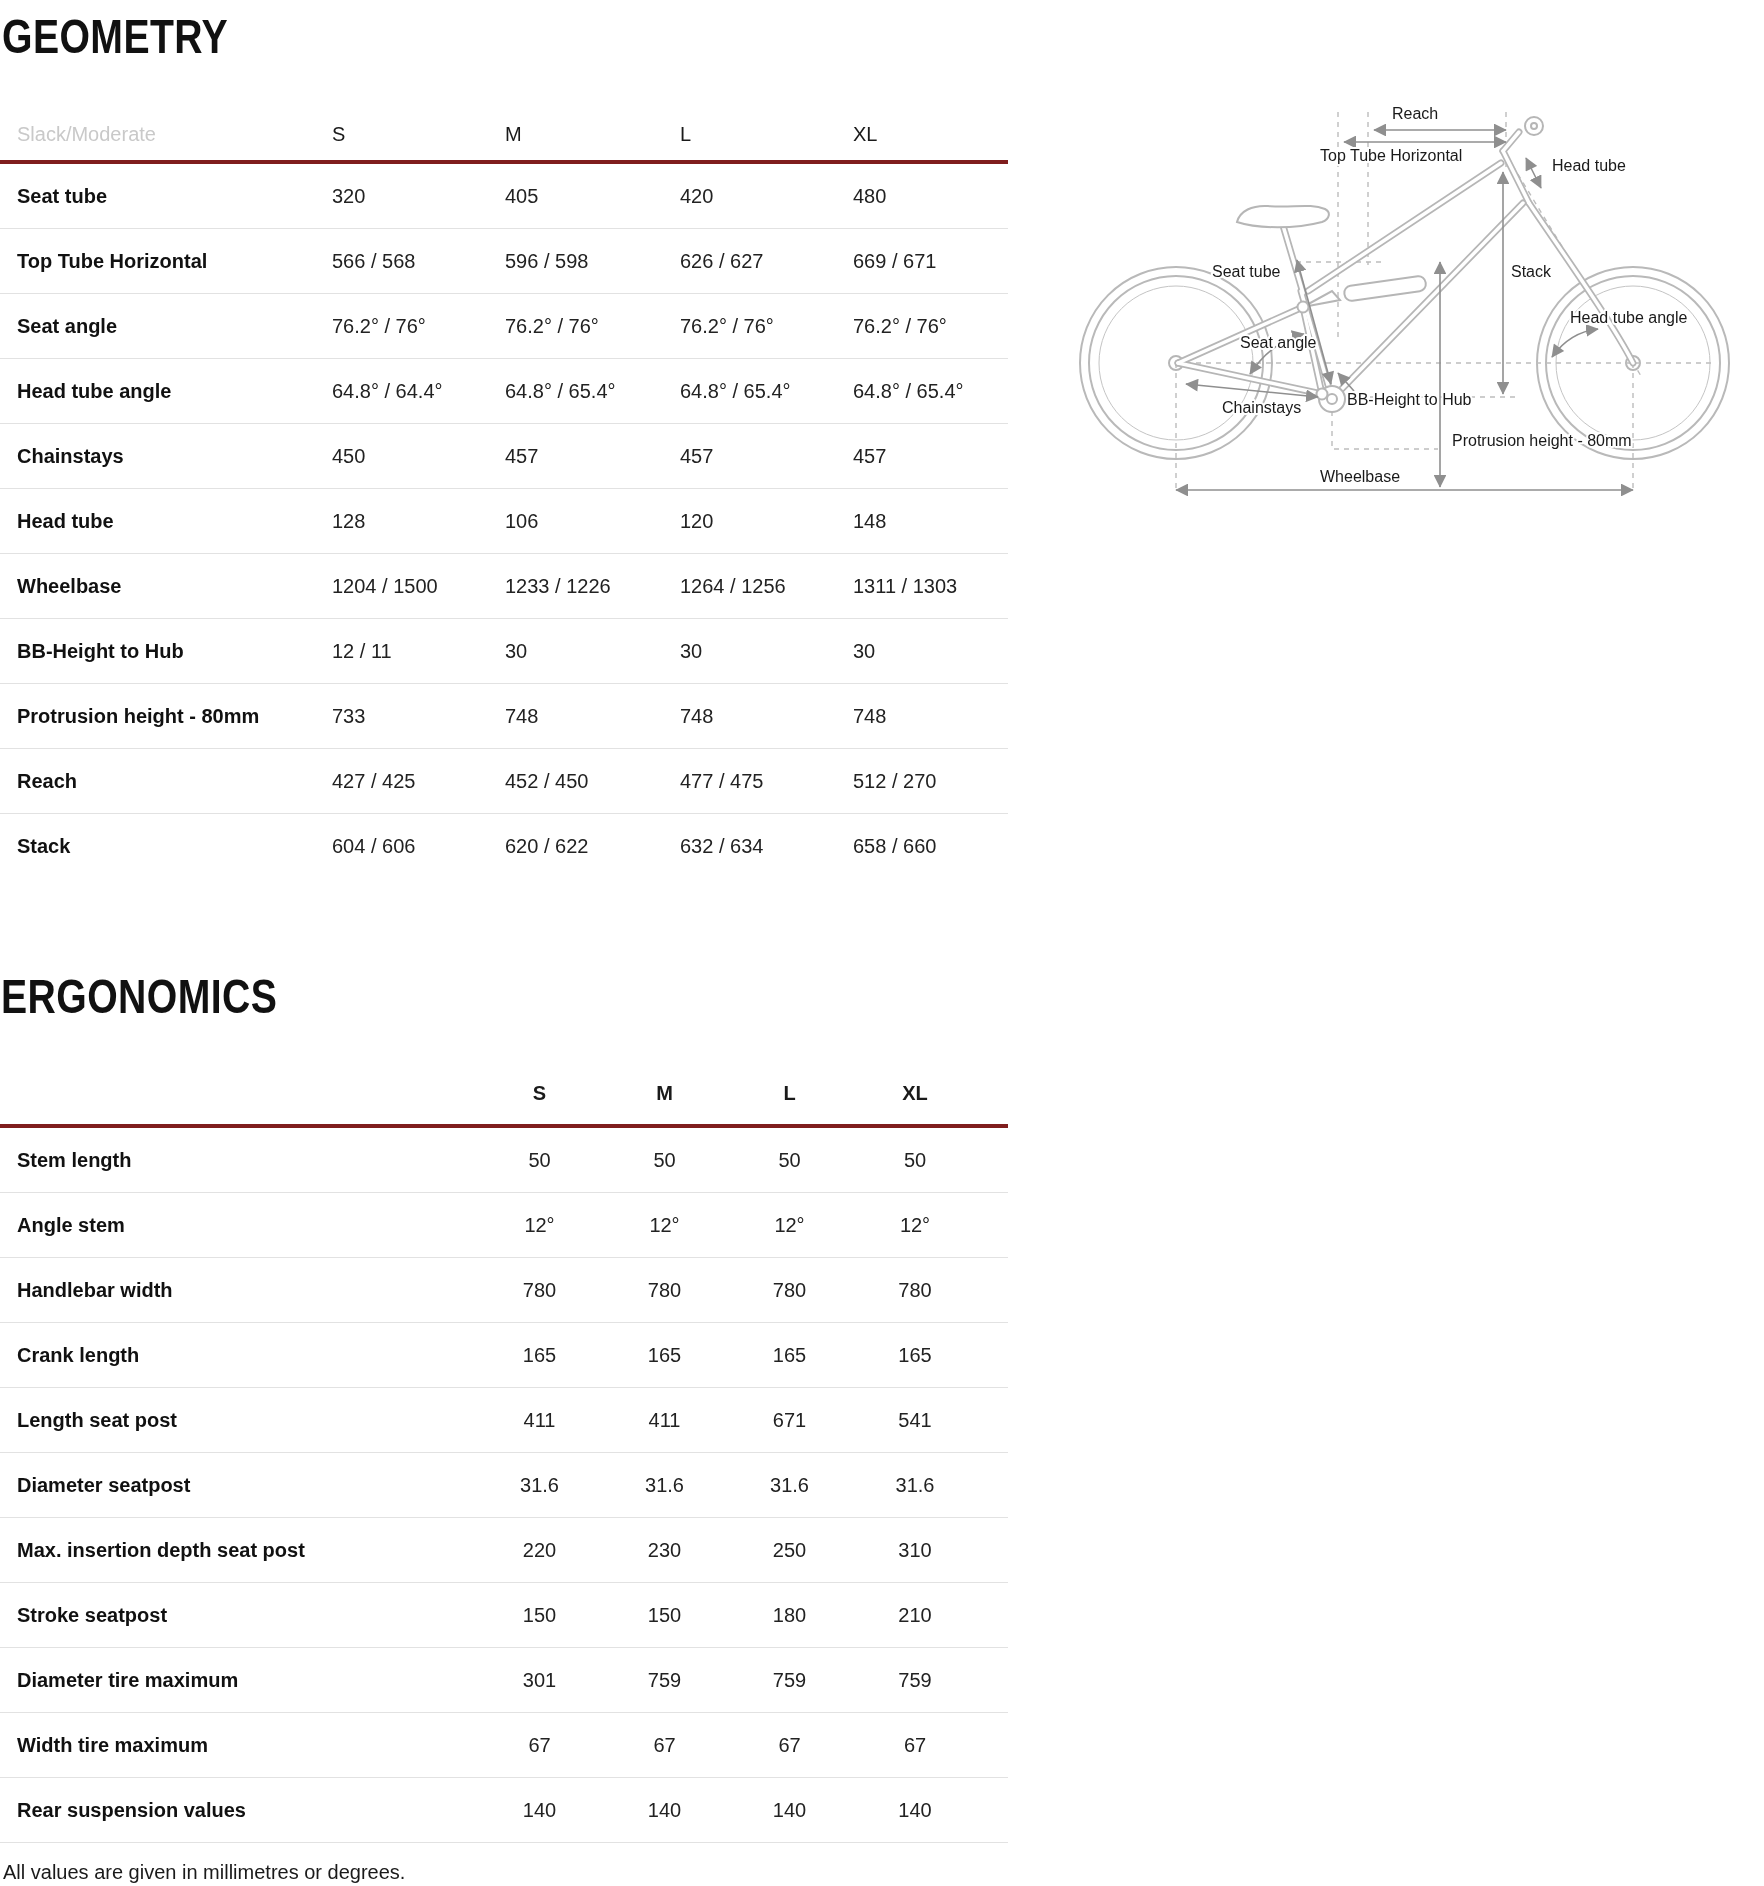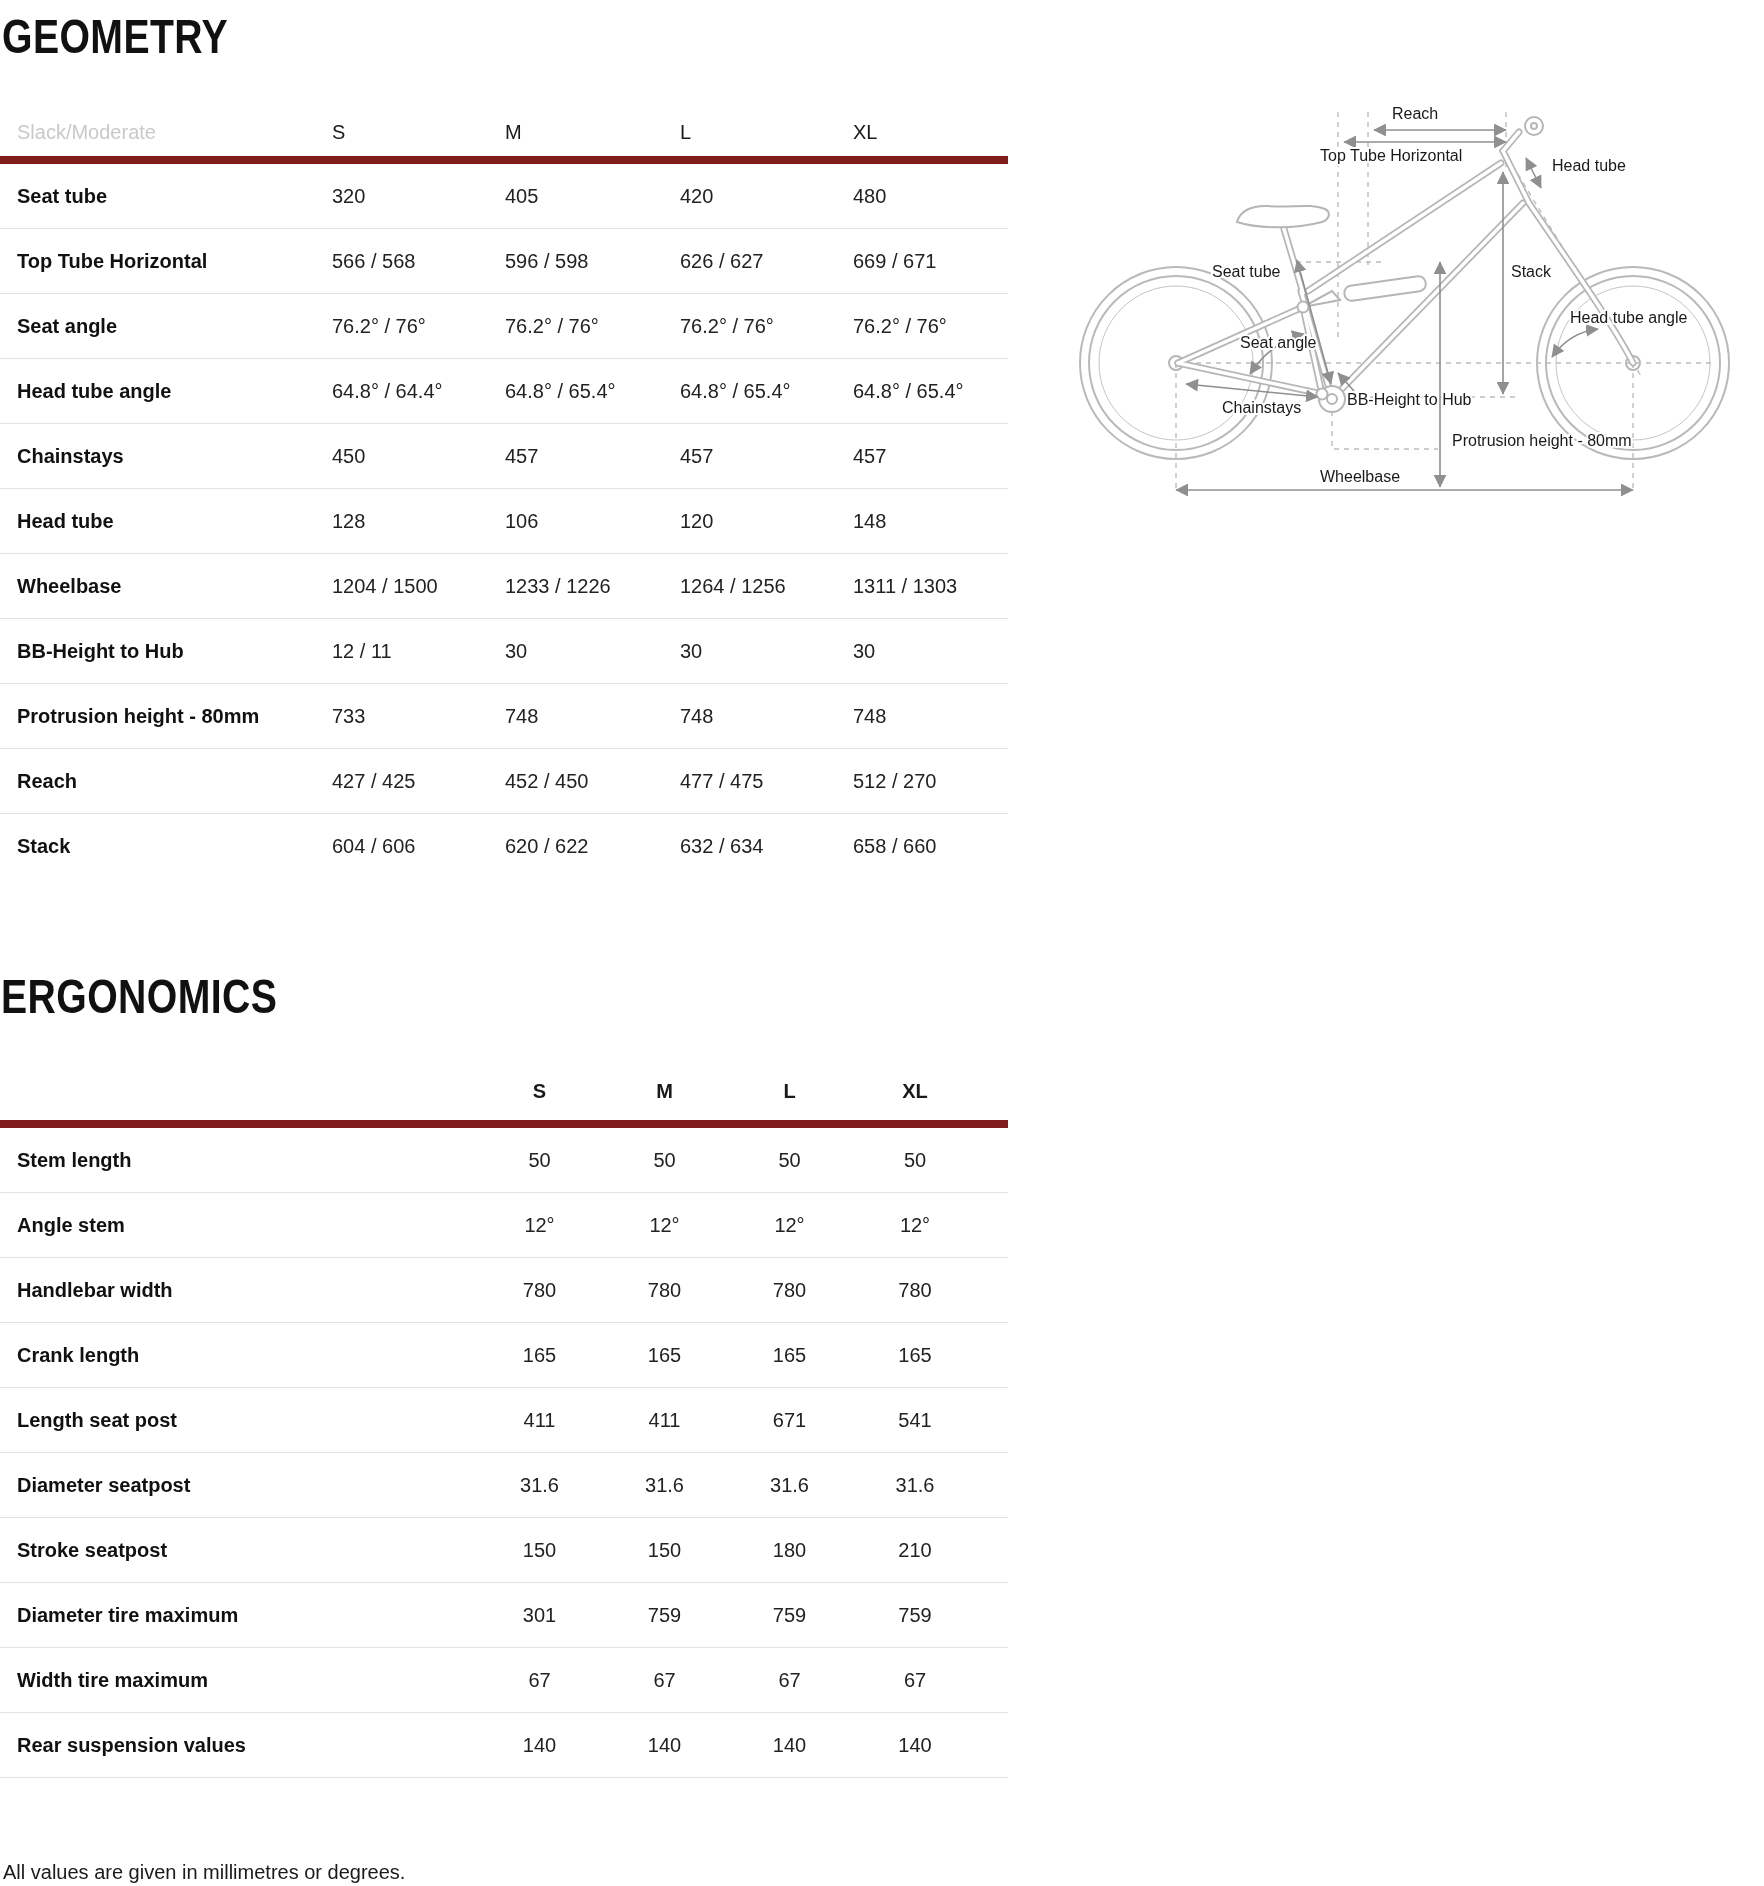--- a/index.html
+++ b/index.html
@@ -14,21 +14,21 @@
     line-height:1;
   }
   #geometry-title { left:2px; top:12px; }
   #ergonomics-title { left:1px; top:972px; }
 
   .tbl { position:absolute; left:0; width:1008px; }
   #geometry-table { top:108px; }
   #ergonomics-table { top:1063px; }
 
   .thead, .row { display:grid; align-items:center; font-size:20px; }
-  .thead { border-bottom:8px solid #7f1d1d; }
+  .thead { border-bottom:4px solid #7f1d1d; }
   .geo .thead, .geo .row { grid-template-columns:315px 173px 175px 173px 155px; padding-left:17px; }
   .ergo .thead, .ergo .row { grid-template-columns:460px 125px 125px 125px 126px; padding-left:17px; }
   .geo .thead { height:56px; font-weight:400; }
   .ergo .thead { height:65px; font-weight:700; }
   .row { height:65px; border-bottom:1px solid #e2e2e2; color:#222; }
   .geo .row:last-child { border-bottom:none; }
   .row .label { font-weight:700; color:#111; }
   .muted { color:#c9c9c9; }
   .ergo .v, .ergo .col { text-align:center; }
 
@@ -303,20 +303,27 @@
   </div>
 
   <div class="row">
     <div class="label">Diameter seatpost</div>
     <div class="v">31.6</div>
     <div class="v">31.6</div>
     <div class="v">31.6</div>
     <div class="v">31.6</div>
   </div>
 
+  <div class="row">
+    <div class="label">Max. insertion depth seat post</div>
+    <div class="v">220</div>
+    <div class="v">230</div>
+    <div class="v">250</div>
+    <div class="v">310</div>
+  </div>
 
   <div class="row">
     <div class="label">Stroke seatpost</div>
     <div class="v">150</div>
     <div class="v">150</div>
     <div class="v">180</div>
     <div class="v">210</div>
   </div>
 
   <div class="row">

